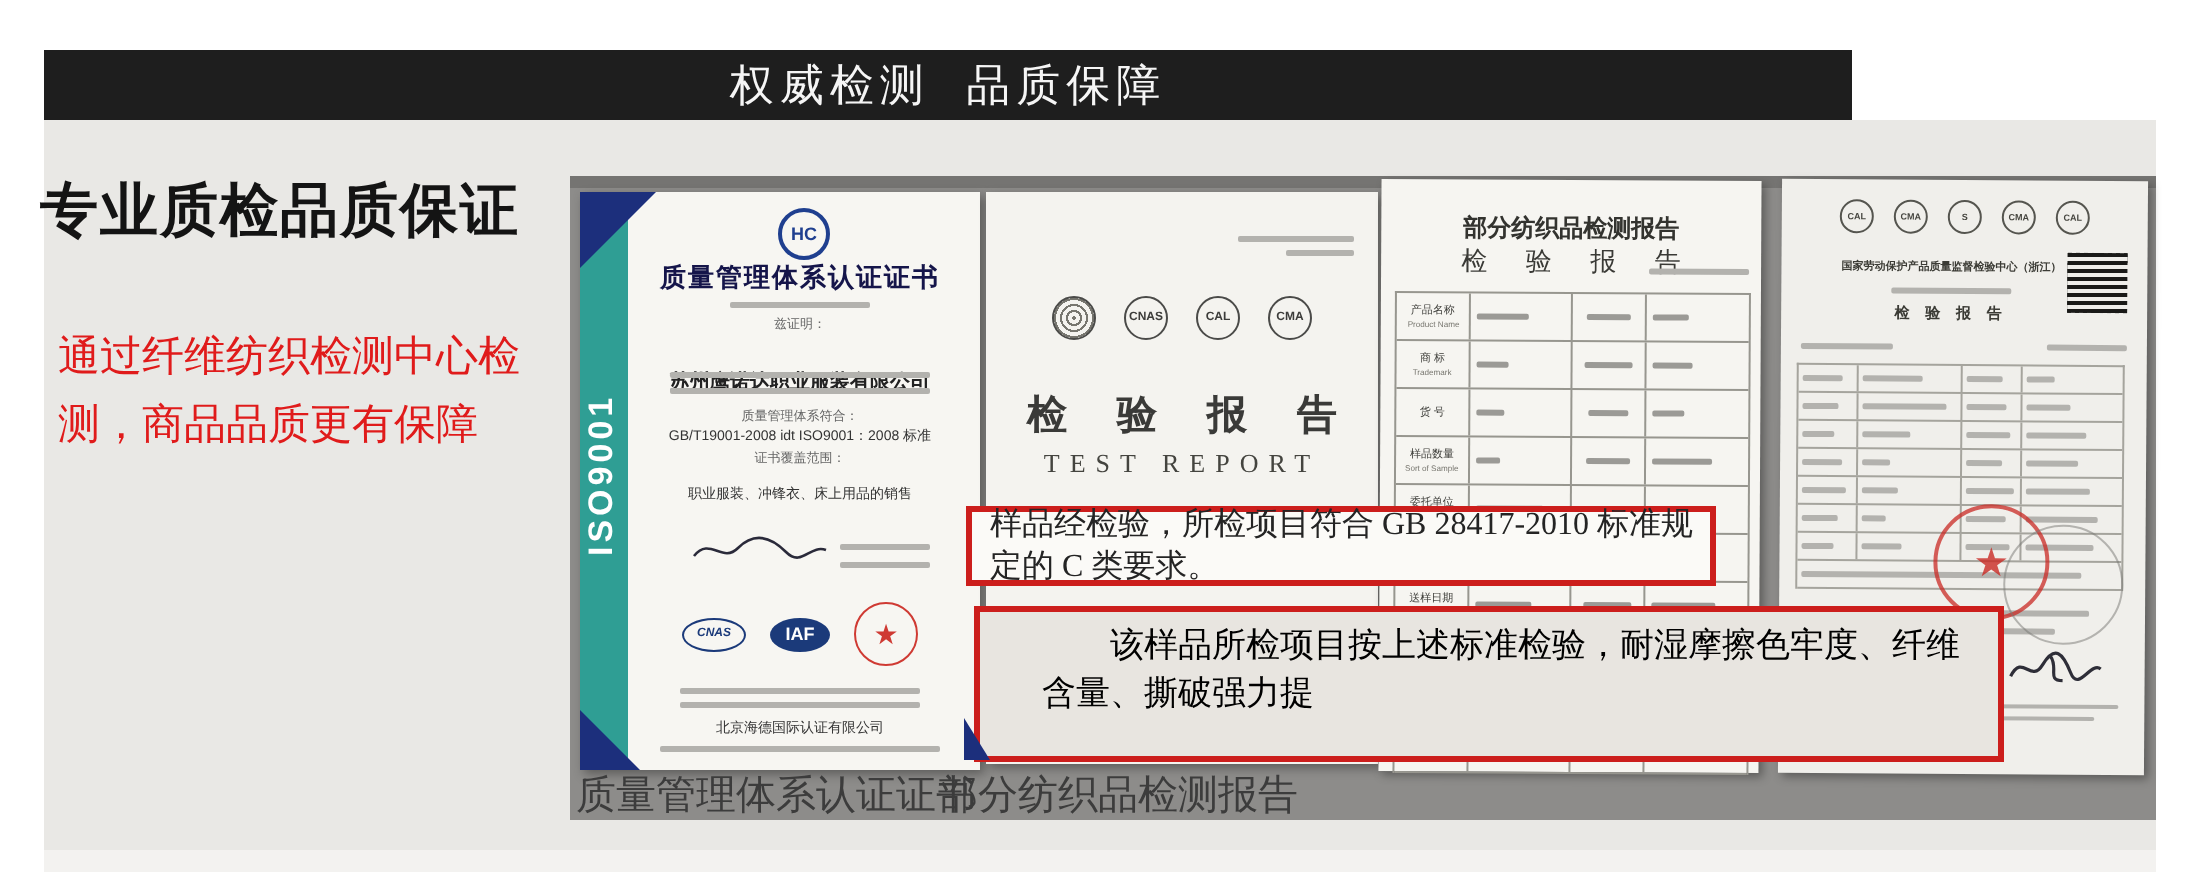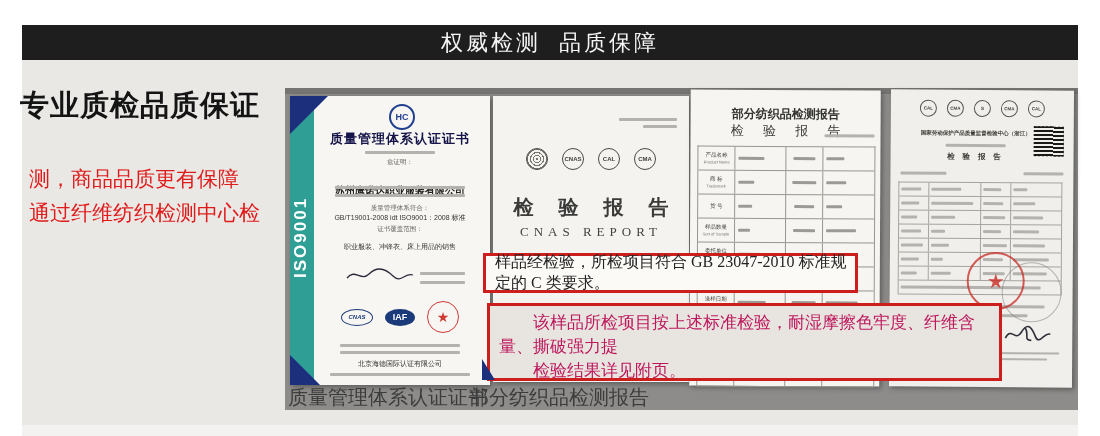--- a/index.html
+++ b/index.html
@@ -1,21 +1,21 @@
 <!DOCTYPE html>
 <html><head>
 <meta charset="utf-8">
 <style>
   html,body{margin:0;padding:0;}
   body{
     width:1100px;height:436px;position:relative;overflow:hidden;
     background:#ffffff;font-family:"Liberation Sans",sans-serif;
   }
   
-  .banner{position:absolute;left:22px;top:25px;width:1056px;height:35px;background:#1e1e1e;
+  .banner{position:absolute;left:22px;top:25px;width:904px;height:35px;background:#1e1e1e;
     display:flex;align-items:center;justify-content:center;}
   .banner span{color:#f5f5f5;font-size:22px;letter-spacing:3px;white-space:pre;}
   
   .panel{position:absolute;left:22px;top:60px;width:1056px;height:365px;background:#e9e8e5;}
   .bottom-strip{position:absolute;left:22px;top:425px;width:1056px;height:11px;background:#f3f2f0;}
   
   .intro-title{position:absolute;left:20px;top:86px;font-size:29px;font-weight:bold;color:#141414;letter-spacing:1px;}
   .intro-sub{position:absolute;left:29px;top:162px;font-size:21px;color:#e01b1b;line-height:34px;}
   
   .photo{position:absolute;left:285px;top:88px;width:793px;height:322px;background:#8d8c8a;}
@@ -85,42 +85,42 @@
   .seal-big{position:absolute;left:77px;top:162px;width:54px;height:54px;border:2px solid rgba(201,41,36,.75);border-radius:50%;
     color:rgba(201,41,36,.8);font-size:20px;display:flex;align-items:center;justify-content:center;}
   .stamp-faint{position:absolute;left:112px;top:172px;width:58px;height:58px;border:1.5px solid rgba(120,120,115,.5);border-radius:50%;}
   .na-sign{position:absolute;left:112px;top:232px;}
   
   .box1{position:absolute;left:198px;top:165px;width:375px;height:40px;background:#fbfaf7;border:3px solid #cc1e1c;
     box-sizing:border-box;display:flex;align-items:center;padding-left:9px;z-index:5;}
   .box1 span{font-size:16px;color:#242424;}
   .box2{position:absolute;left:202px;top:215px;width:515px;height:78px;background:#e8e5e0;border:3px solid #cc1e1c;
     box-sizing:border-box;padding:5px 9px 0 9px;z-index:5;}
-  .box2 div{font-size:17px;color:#be185d;line-height:24px;}
+  .box2 div{font-size:17px;color:#000000;line-height:24px;margin-left:22px;}
   .ind{text-indent:2em;}
   .wedge{position:absolute;left:197px;top:271px;width:0;height:0;border-bottom:21px solid #1c2f7c;border-right:13px solid transparent;z-index:6;}
   
   .caption{position:absolute;top:296px;font-size:20px;color:#3c3c3c;}
   .cap-left{left:3px;}
   .cap-right{left:184px;}
 </style>
 </head>
 <body>
 
 <div class="banner">
   <span>权威检测  品质保障</span>
 </div>
 
 <div class="panel"></div>
 <div class="bottom-strip"></div>
 
 <div class="intro-title">专业质检品质保证</div>
 <div class="intro-sub">
+  <div>通过纤维纺织检测中心检</div>
   <div>测，商品品质更有保障</div>
-  <div>通过纤维纺织检测中心检</div>
 </div>
 
 <div class="photo">
   <div class="photo-band"></div>
 
   <div class="doc iso">
     <div class="iso-band"></div>
     <div class="iso-tri-top"></div>
     <div class="iso-tri-bot"></div>
     <div class="iso-side">ISO9001</div>
@@ -154,21 +154,21 @@
   <div class="doc cover">
     <div class="bb" style="position:absolute;right:12px;top:22px;width:58px;"></div>
     <div class="bb" style="position:absolute;right:12px;top:29px;width:34px;"></div>
     <div class="cover-logos">
       <div class="mark dots"></div>
       <div class="mark">CNAS</div>
       <div class="mark">CAL</div>
       <div class="mark">CMA</div>
     </div>
     <div class="line cover-title serif">检 验 报 告</div>
-    <div class="line cover-sub serif">CNAS REPORT</div>
+    <div class="line cover-sub serif">TEST REPORT</div>
   </div>
 
   <div class="doc suzhou">
     <div class="sz-org serif">部分纺织品检测报告</div>
     <div class="sz-title serif">检 验 报 告</div>
     <div class="bb" style="position:absolute;right:6px;top:44px;width:50px;height:2.5px;"></div>
     <div class="sz-table">
       <div class="sz-row">
         <div class="sz-cell sz-l">
             <span class="sz-cn">产品名称</span>
@@ -443,23 +443,22 @@
     <div class="seal-big">★</div>
     <div class="stamp-faint"></div>
     <svg class="na-sign" width="52" height="24">
       <path d="M4,16 C10,4 14,20 20,10 S 30,4 34,14 S 44,8 49,12 M24,6 C28,12 22,18 30,18" stroke="#2e2e38" stroke-width="1.6" fill="none"></path>
     </svg>
     <div class="bb" style="position:absolute;left:100px;top:262px;width:70px;height:2px;"></div>
     <div class="bb" style="position:absolute;left:100px;top:268px;width:58px;height:2px;"></div>
   </div>
 
   <div class="box1 serif">
-    <span>样品经检验，所检项目符合 GB 23047-2010 标准规定的 C 类要求。</span>
+    <span>样品经检验，所检项目符合 GB 28417-2010 标准规定的 C 类要求。</span>
   </div>
   <div class="box2 serif">
     <div class="ind">该样品所检项目按上述标准检验，耐湿摩擦色牢度、纤维含量、撕破强力提</div>
-    <div class="ind">检验结果详见附页。</div>
   </div>
   <div class="wedge"></div>
 
   <div class="caption cap-left">质量管理体系认证证书</div>
   <div class="caption cap-right">部分纺织品检测报告</div>
 </div>
 
 </body></html>

